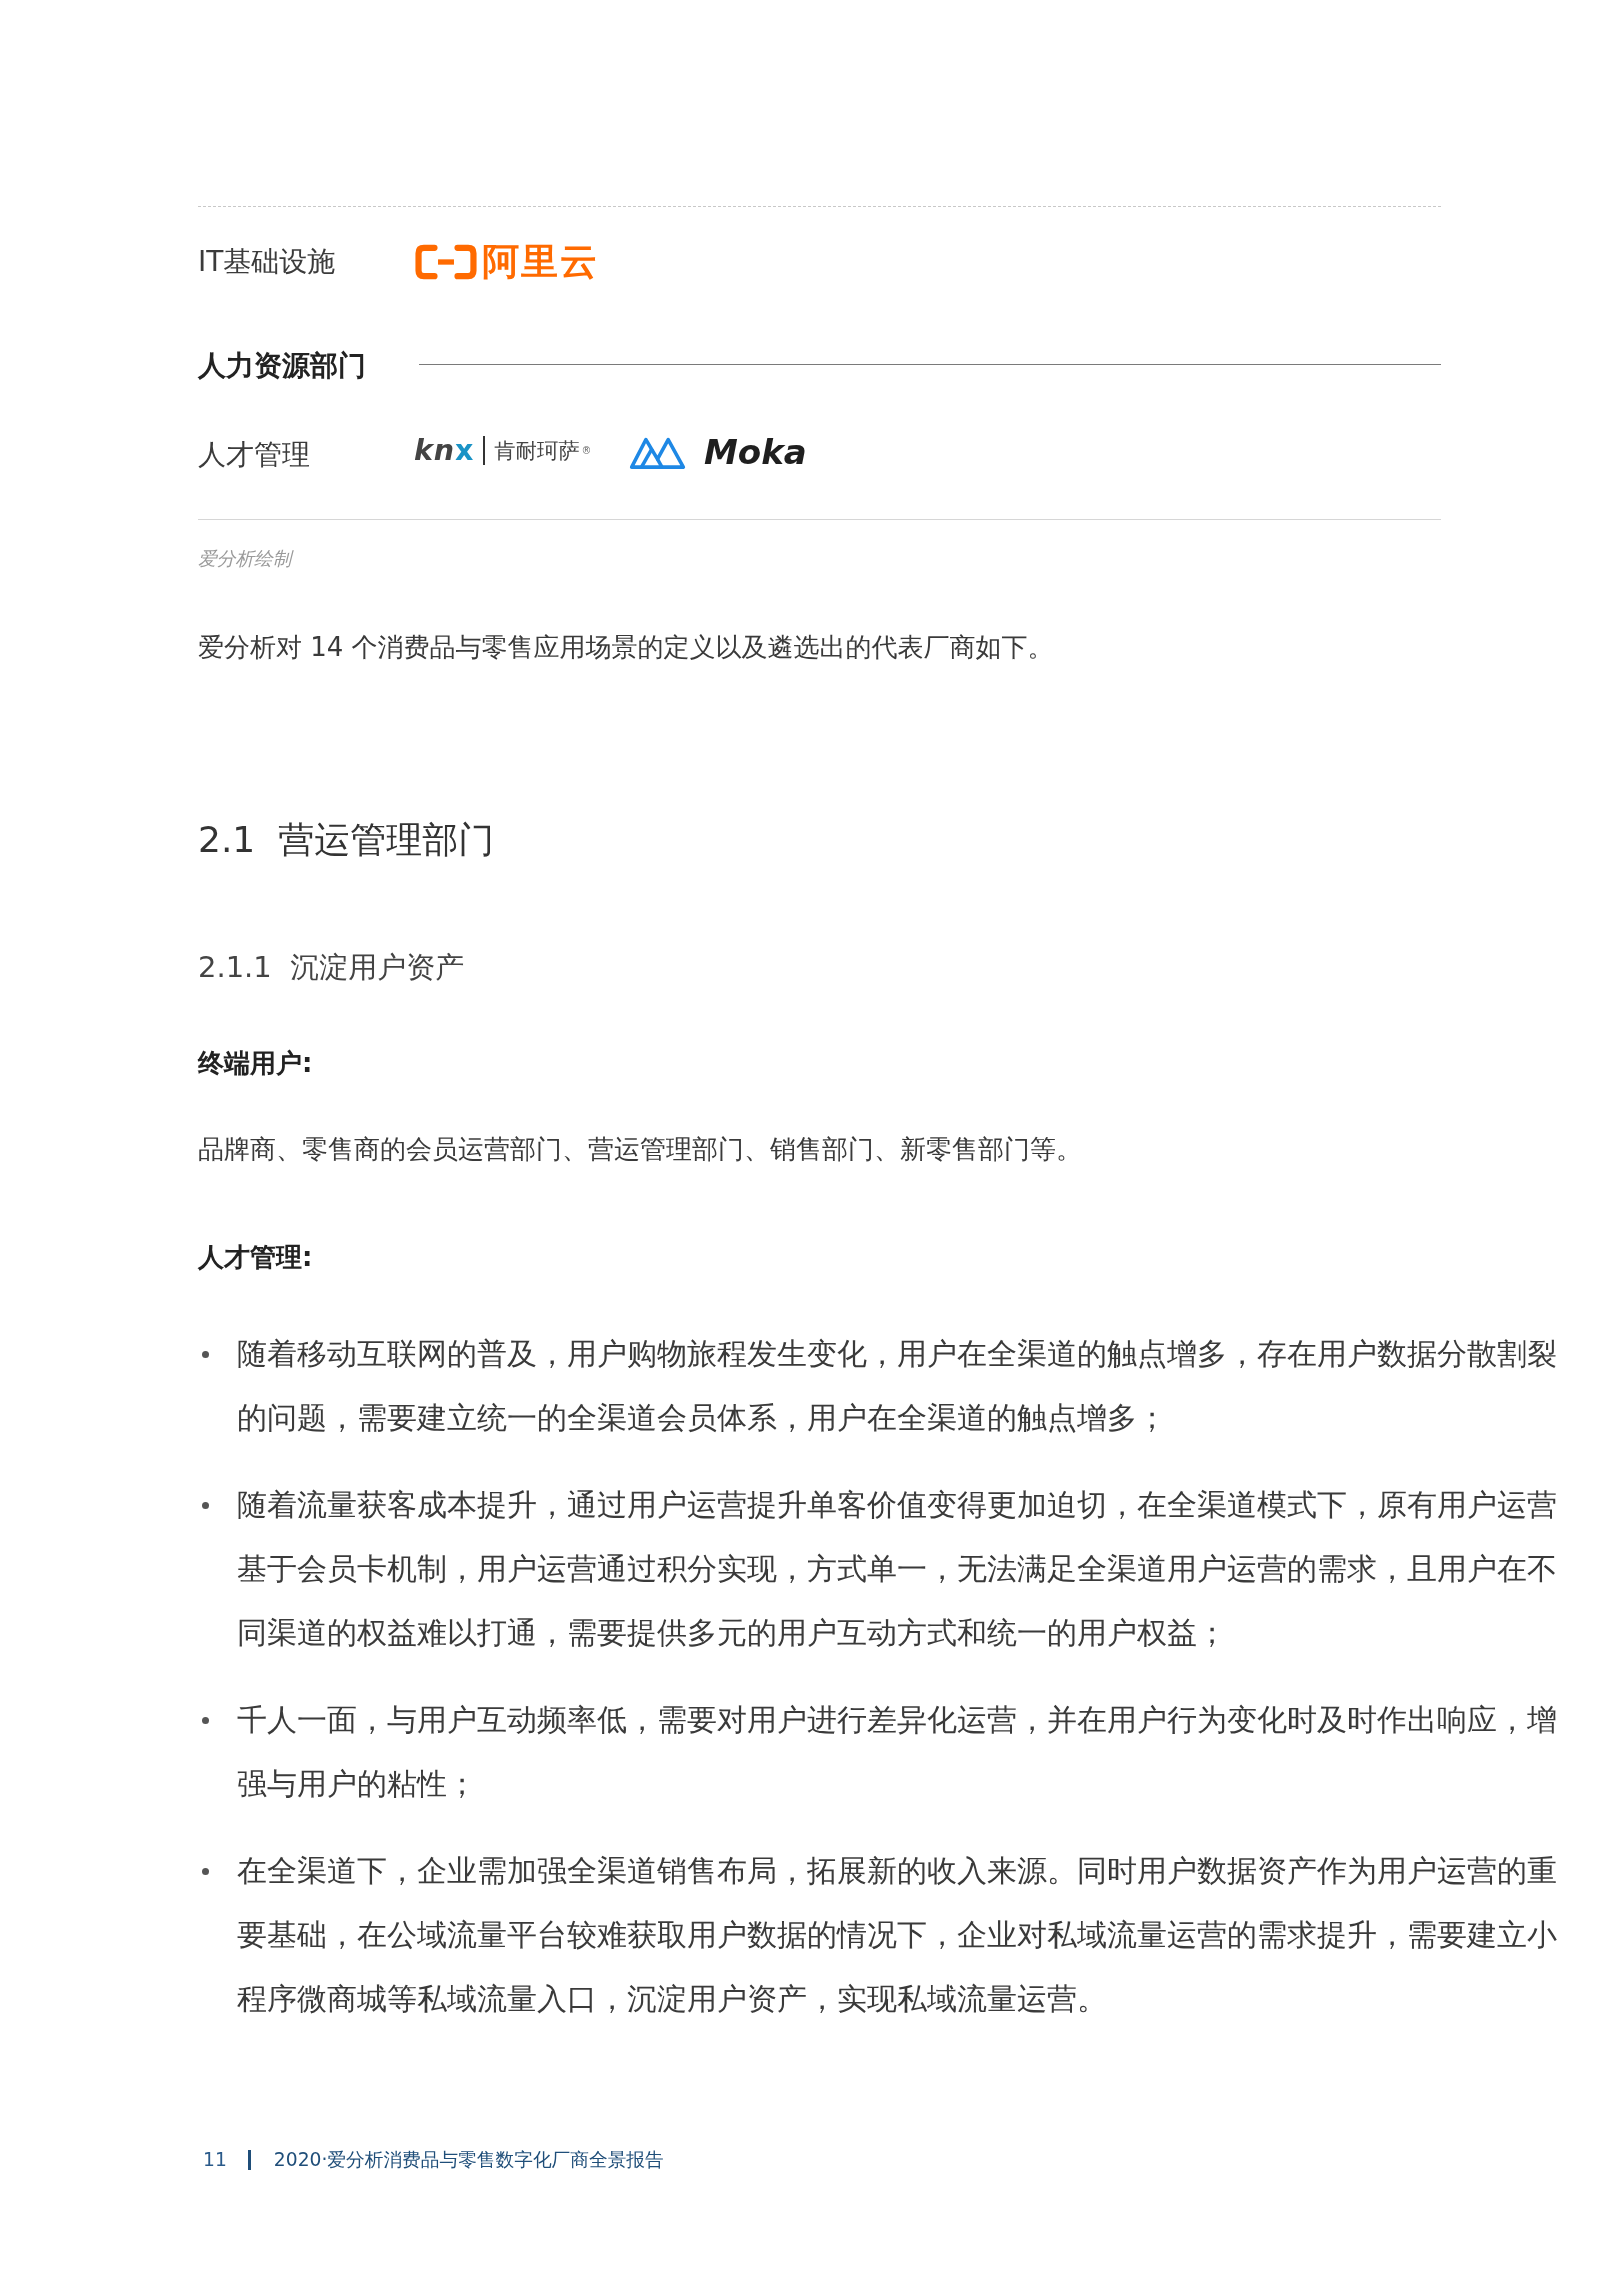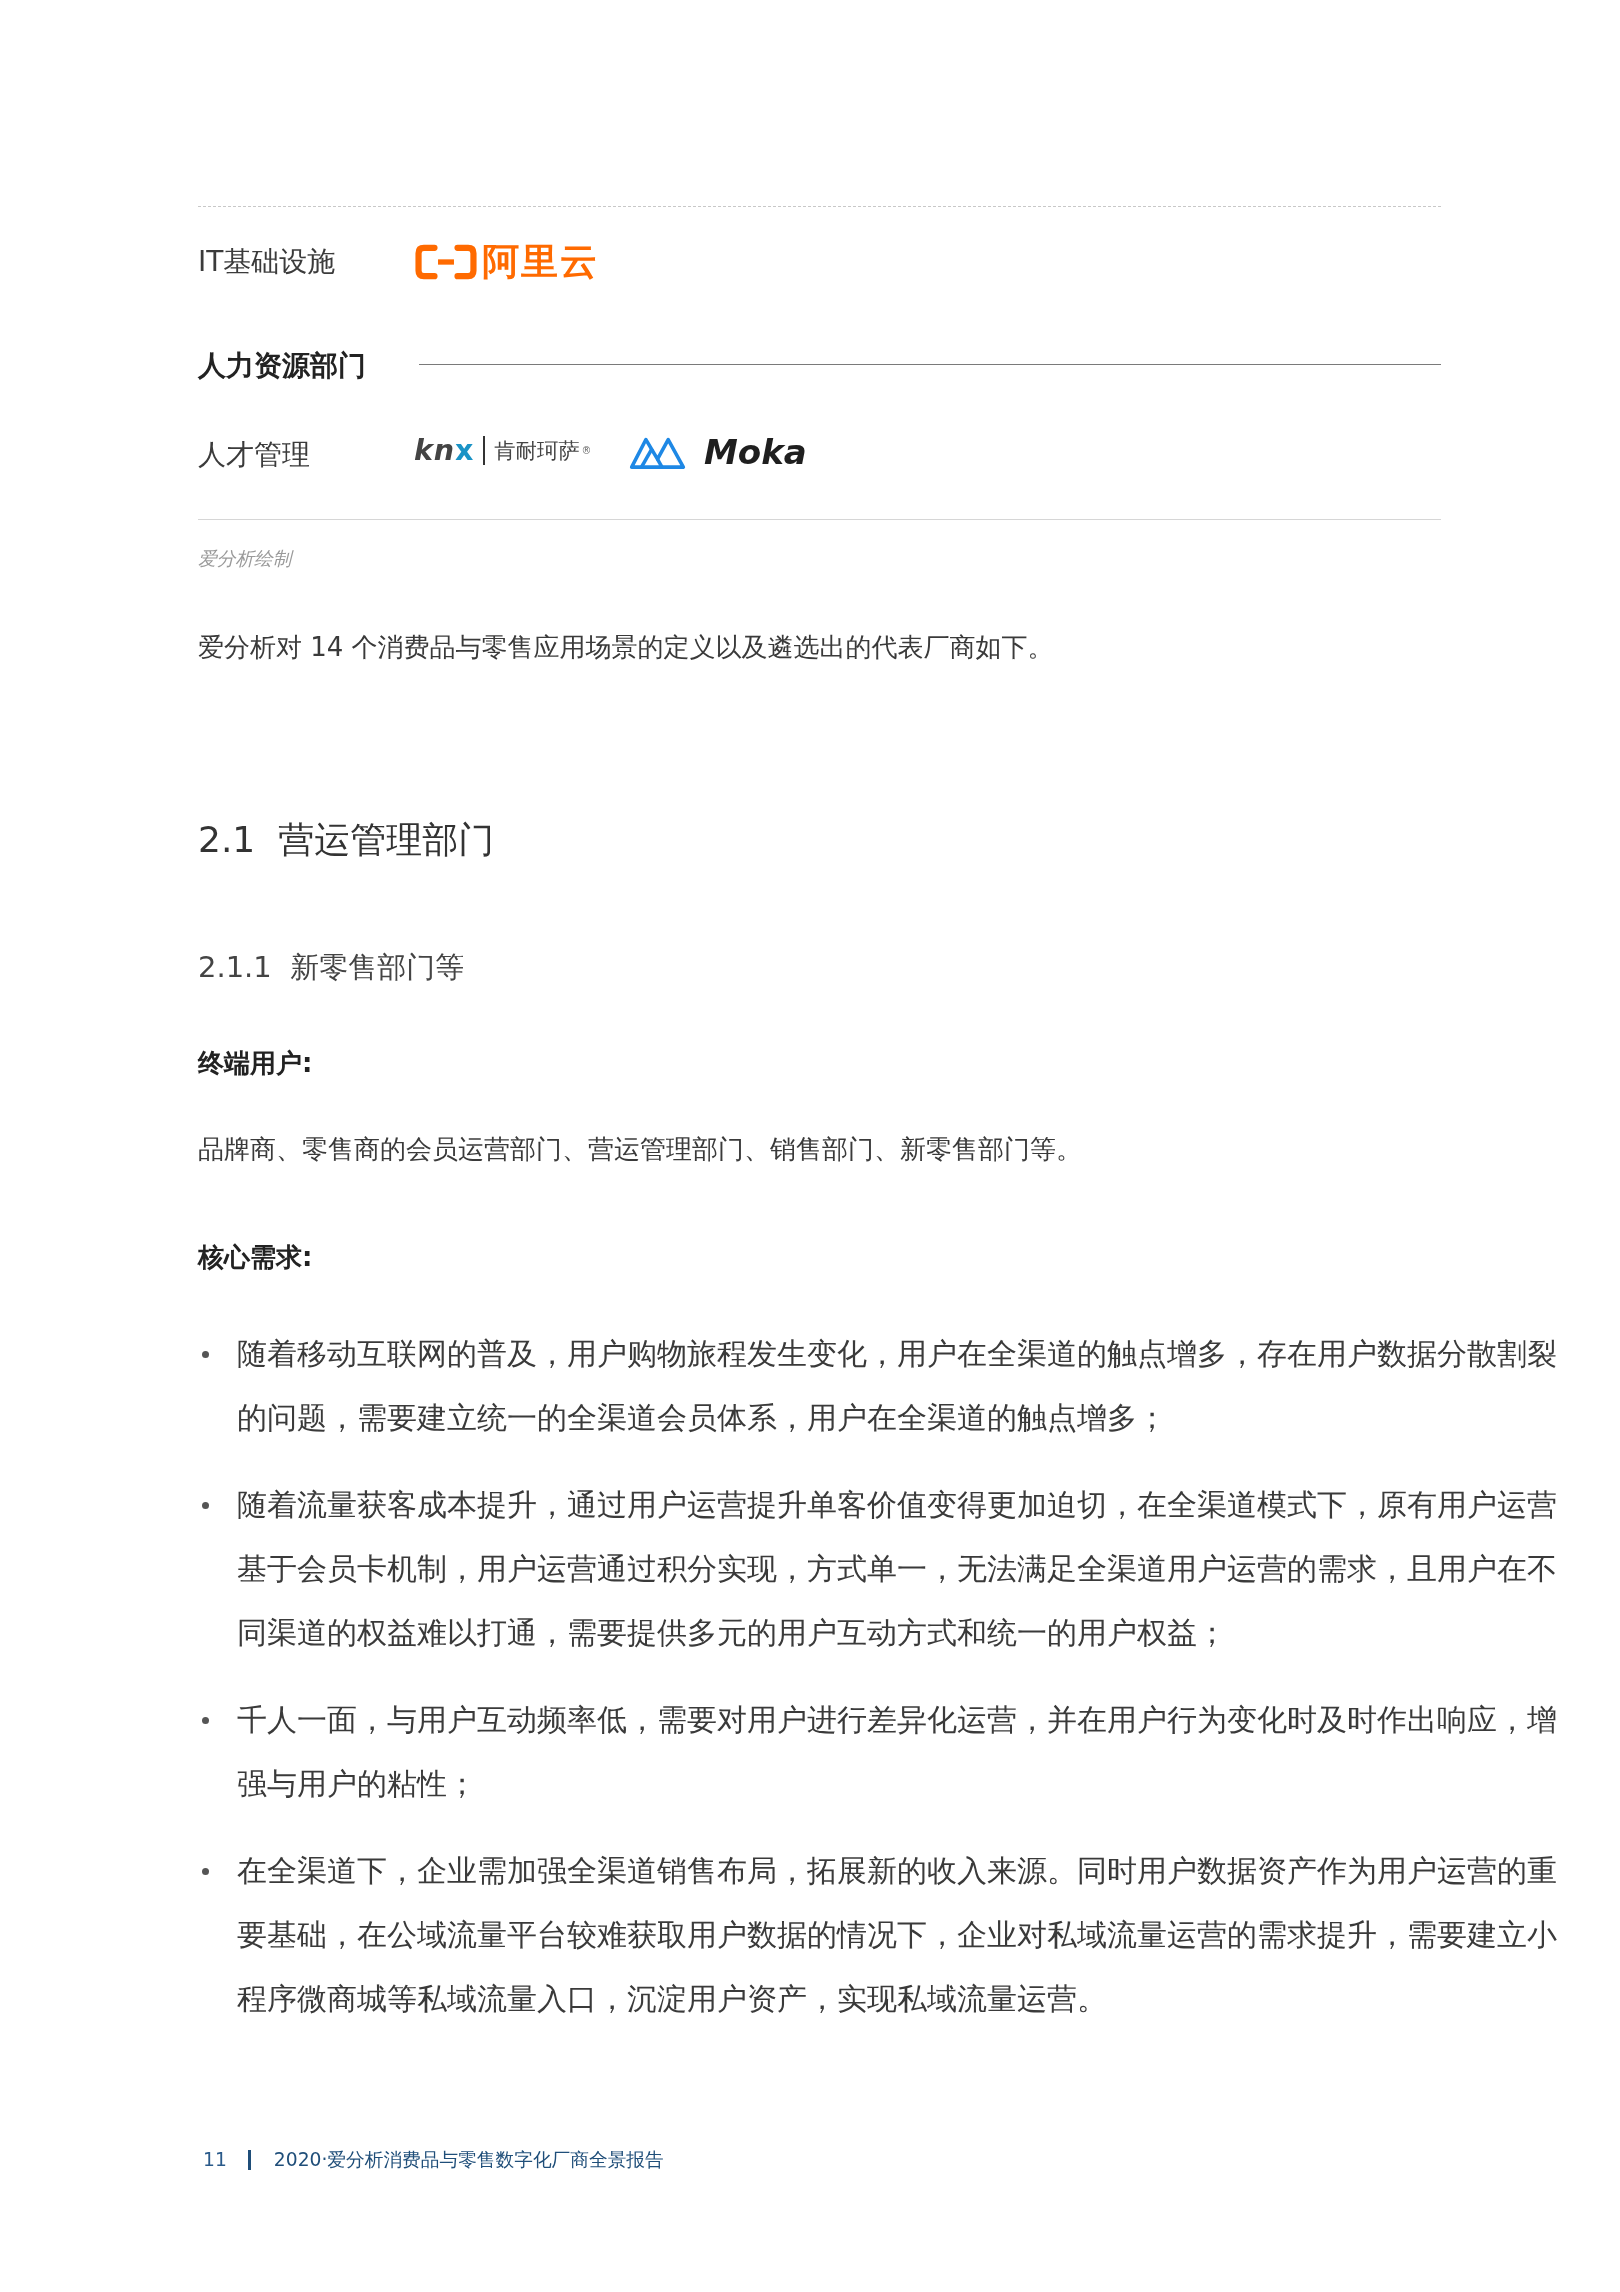--- a/index.html
+++ b/index.html
@@ -73,27 +73,27 @@
 
 <div class="abs caption" style="left:198px; top:550px;">爱分析绘制</div>
 
 <div class="abs para" style="left:198px; top:634px;">爱分析对 14 个消费品与零售应用场景的定义以及遴选出的代表厂商如下。</div>
 
 <div class="abs h2" style="left:198px; top:822px;">
   <span>2.1</span>&nbsp;&nbsp;<span>营运管理部门</span>
 </div>
 
 <div class="abs h3" style="left:198px; top:953px;">
-  <span>2.1.1</span>&nbsp;&nbsp;<span>新零售部门等</span>
+  <span>2.1.1</span>&nbsp;&nbsp;<span>沉淀用户资产</span>
 </div>
 
 <div class="abs label-bold" style="left:198px; top:1050px;">终端用户:</div>
 <div class="abs para" style="left:198px; top:1136px;">品牌商、零售商的会员运营部门、营运管理部门、销售部门、新零售部门等。</div>
 
-<div class="abs label-bold" style="left:198px; top:1244px;">核心需求:</div>
+<div class="abs label-bold" style="left:198px; top:1244px;">人才管理:</div>
 
 <ul class="abs bullet-list">
   <li class="bullet-item">
     <span class="dot"></span>
     <span class="line">随着移动互联网的普及，用户购物旅程发生变化，用户在全渠道的触点增多，存在用户数据分散割裂</span>
     <span class="line">的问题，需要建立统一的全渠道会员体系，用户在全渠道的触点增多；</span>
   </li>
   <li class="bullet-item">
     <span class="dot"></span>
     <span class="line">随着流量获客成本提升，通过用户运营提升单客价值变得更加迫切，在全渠道模式下，原有用户运营</span>

